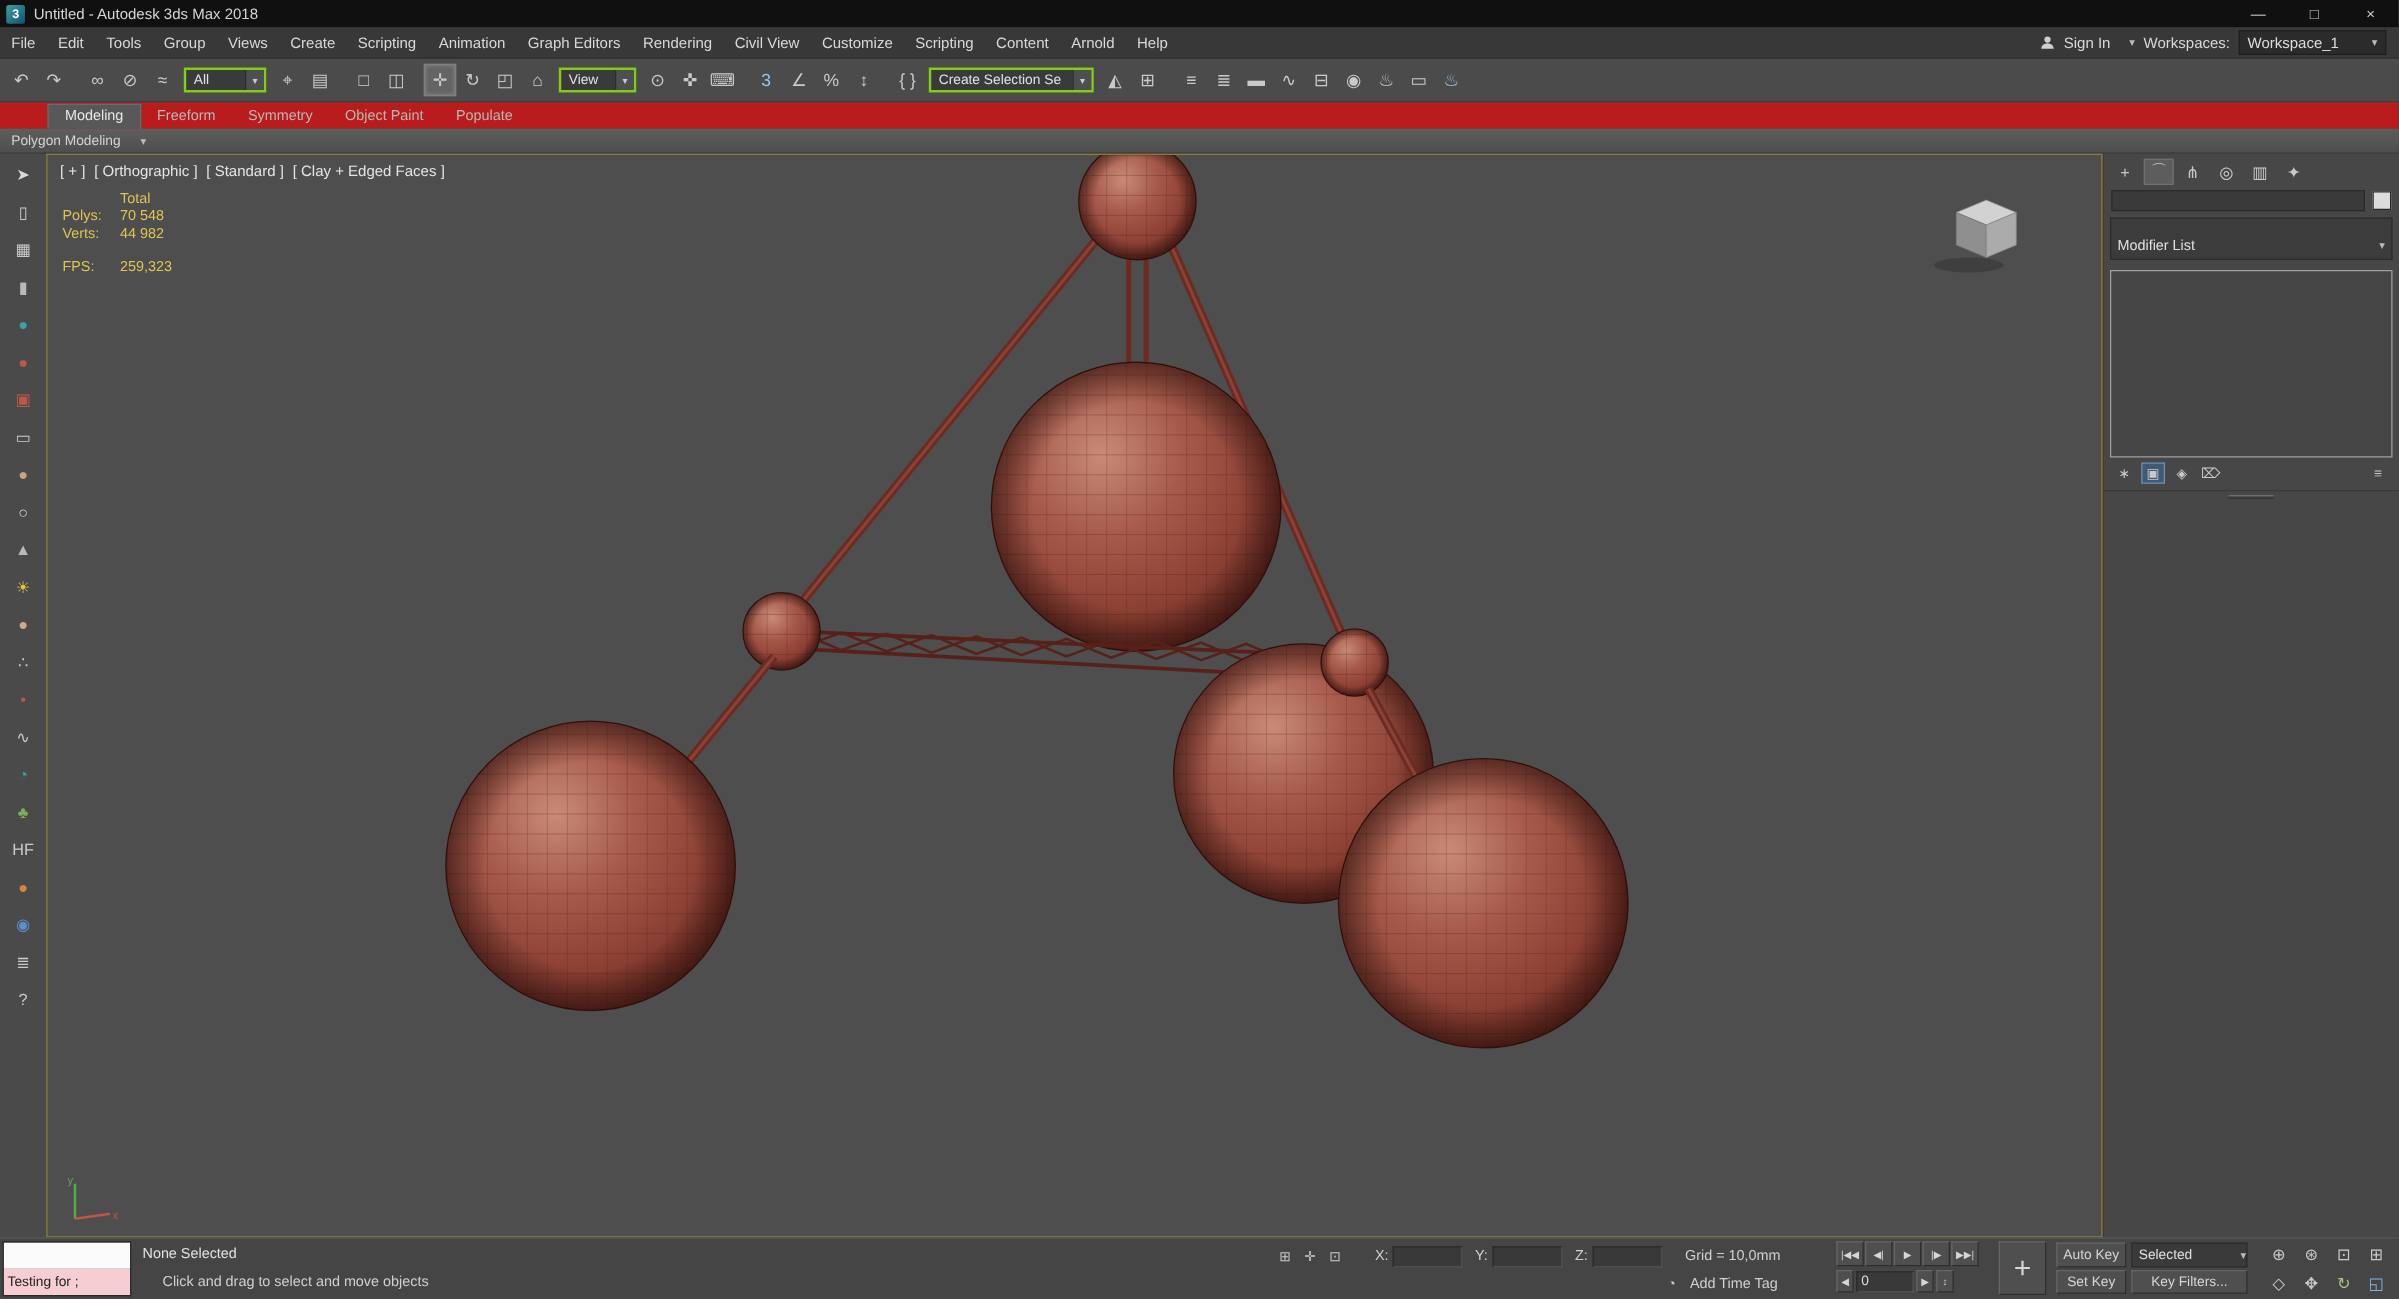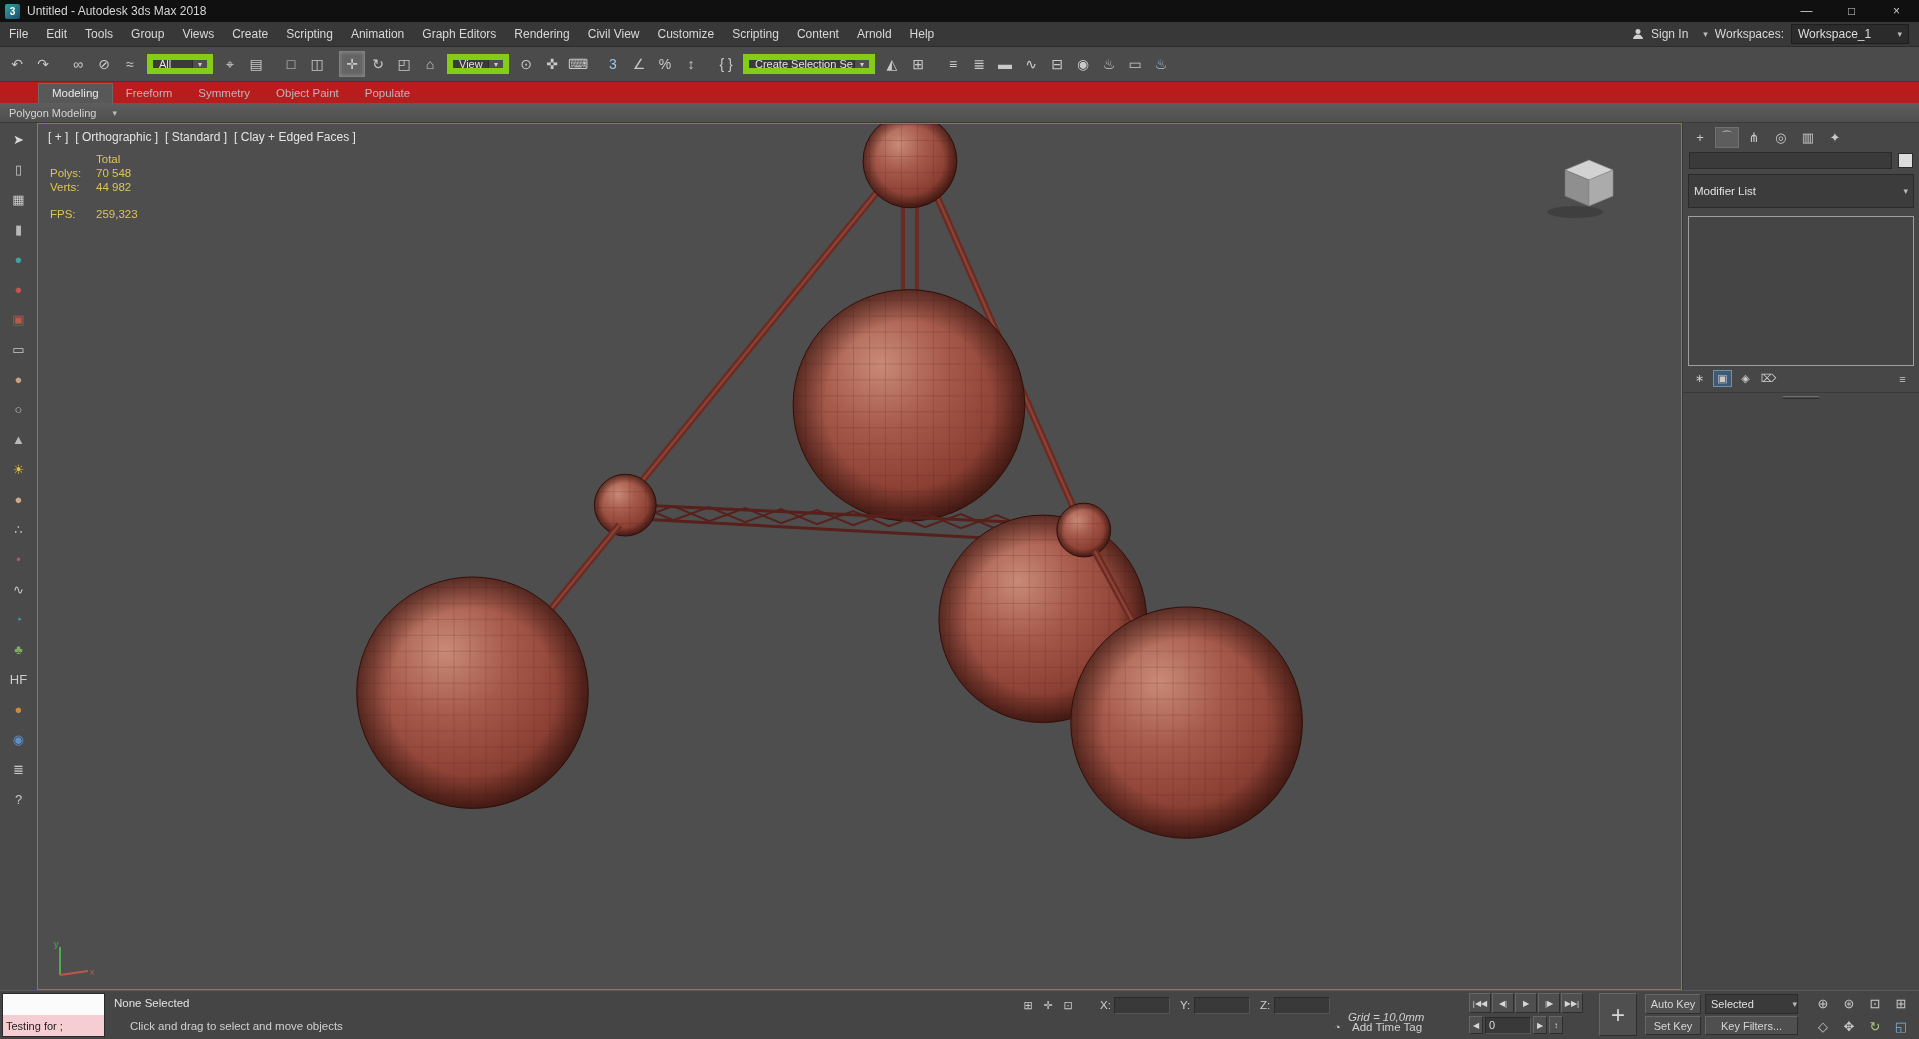--- a/index.html
+++ b/index.html
@@ -28,21 +28,21 @@
   .caret { font-size:9px; color:#bbbbbb; margin-left:auto; padding-left:8px; }
 
   
   .toolbar { height:35px; background:#4b4b4b; border-bottom:1px solid #3a3a3a;
     display:flex; align-items:center; padding:0 4px; flex:0 0 auto; }
   .tb-strip { display:flex; align-items:center; }
   .tb-icon { width:26px; height:26px; display:flex; align-items:center; justify-content:center;
     font-size:14px; color:#c9c9c9; }
   .tb-icon.sep { width:9px; }
   .tb-icon.active { background:#646464; border:1px solid #808080; box-shadow:inset 0 0 4px #8a8a8a; }
-  .tb-dd { height:20px; background:#3a3a3a; border:6px solid #84cc16; margin:0 4px;
+  .tb-dd { height:20px; background:#3a3a3a; border:2px solid #84cc16; margin:0 4px;
     display:flex; align-items:center; font-size:11px; color:#e2e2e2; padding-left:6px; }
   .dd-caret { width:15px; height:100%; background:#4f4f4f; margin-left:auto;
     border-left:1px solid #2c2c2c; display:flex; align-items:center; justify-content:center;
     font-size:8px; color:#cccccc; }
 
   
   .ribbon-tabs { height:21px; background:#b91c1c; display:flex; align-items:flex-end;
     padding-left:38px; font-size:11.5px; color:#b8b8b8; flex:0 0 auto; }
   .ribbon-tab { padding:3px 13px 4px; white-space:nowrap; }
   .ribbon-tab.active { background:#585858; color:#e8e8e8; border:1px solid #6a6a6a; border-bottom:none; }
@@ -73,21 +73,21 @@
     display:flex; flex-direction:column; font-size:11px; color:#cfcfcf; flex:0 0 auto; }
   .cp-tabs { height:26px; display:flex; align-items:center; padding:2px 5px 0; gap:3px; }
   .cp-tab { width:24px; height:21px; display:flex; align-items:center; justify-content:center;
     font-size:13px; color:#c9c9c9; }
   .cp-tab.active { background:#5d5d5d; border:1px solid #707070; }
   .cp-name-row { display:flex; align-items:center; gap:6px; padding:3px 6px 2px; }
   .cp-name-field { flex:1; height:17px; background:#3a3a3a; border:1px solid #2b2b2b;
     color:#dddddd; font-size:11px; padding:0 3px; font-family:"Liberation Sans",sans-serif; }
   .color-swatch { width:15px; height:15px; background:#dcdcdc; border:1px solid #2b2b2b; }
   .modifier-list { margin:3px 5px; height:18px; background:#3c3c3c; border:1px solid #2b2b2b;
-    display:flex; align-items:center; padding:16px 5px; font-size:11.5px; color:#e0e0e0; }
+    display:flex; padding:16px 5px; font-size:11.5px; color:#e0e0e0; }
   .mod-grid { display:grid; grid-template-columns:1fr 1fr; gap:2px; padding:2px 5px; }
   .mod-btn { height:17px; background:#4f4f4f; border:1px solid; border-color:#646464 #333333 #333333 #646464;
     color:#8f8f8f; display:flex; align-items:center; justify-content:center; font-size:11px; }
   .stack-box { margin:5px 5px 2px; height:150px; background:#454545; border:1px solid #9f9f9f; }
   .stack-tools { display:flex; align-items:center; gap:4px; padding:2px 7px; }
   .st-icon { width:19px; height:17px; display:flex; align-items:center; justify-content:center;
     font-size:11px; color:#c9c9c9; }
   .st-icon.active { background:#3f5a74; border:1px solid #6d90ad; }
   .st-icon:last-child { margin-left:auto; }
   .panel-divider { height:1px; background:#3a3a3a; margin:3px 0 0; }
@@ -107,21 +107,21 @@
   .sb-prompt { left:130px; top:29px; }
   .sb-mini { left:1020px; top:6px; display:flex; gap:4px; }
   .mini-icon { width:16px; height:16px; display:flex; align-items:center; justify-content:center;
     font-size:11px; color:#c9c9c9; }
   .coord-label { top:8px; }
   .sb-field { background:#393939; border:1px solid; border-color:#2a2a2a #555555 #555555 #2a2a2a;
     height:17px; color:#dddddd; font-size:11px; padding:0 3px; font-family:"Liberation Sans",sans-serif; }
   .xl { left:1100px; } .xf { left:1114px; top:6px; width:56px; }
   .yl { left:1180px; } .yf { left:1194px; top:6px; width:56px; }
   .zl { left:1260px; } .zf { left:1274px; top:6px; width:56px; }
-  .sb-grid { left:1348px; top:20px; white-space:nowrap;font-style:italic; }
+  .sb-grid { left:1348px; top:8px; white-space:nowrap; }
   .sb-ttag-icon { left:1334px; top:30px; font-size:11px; color:#c9c9c9; }
   .sb-ttag { left:1352px; top:30px; white-space:nowrap; }
   .sb-playback { left:1469px; top:2px; display:flex; gap:1px; }
   .pb-btn { width:22px; height:20px; background:#4f4f4f; border:1px solid;
     border-color:#666666 #2e2e2e #2e2e2e #666666; color:#d6d6d6; font-size:8px;
     display:flex; align-items:center; justify-content:center; }
   .sb-framectl { left:1469px; top:25px; display:flex; align-items:center; gap:2px; }
   .key-btn { background:#4f4f4f; border:1px solid; border-color:#666666 #2e2e2e #2e2e2e #666666;
     color:#d6d6d6; display:flex; align-items:center; justify-content:center; }
   .mini-arrow { width:14px; height:18px; font-size:8px; }

